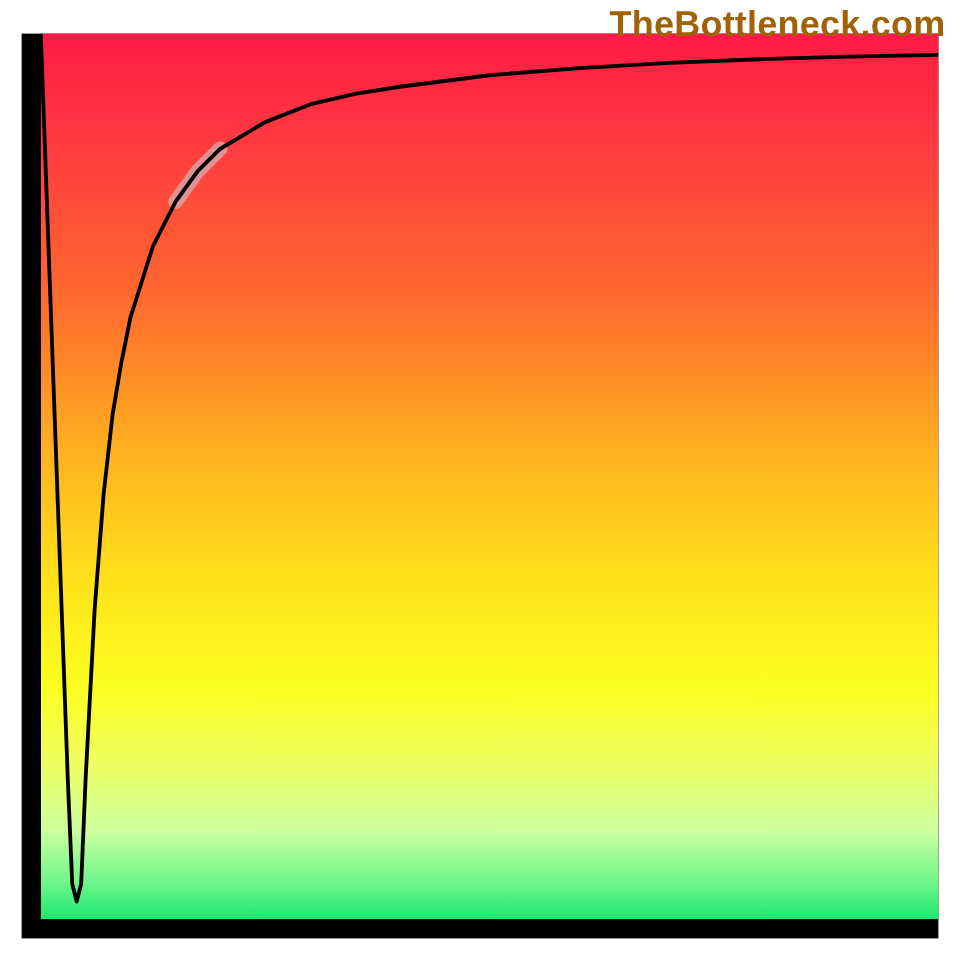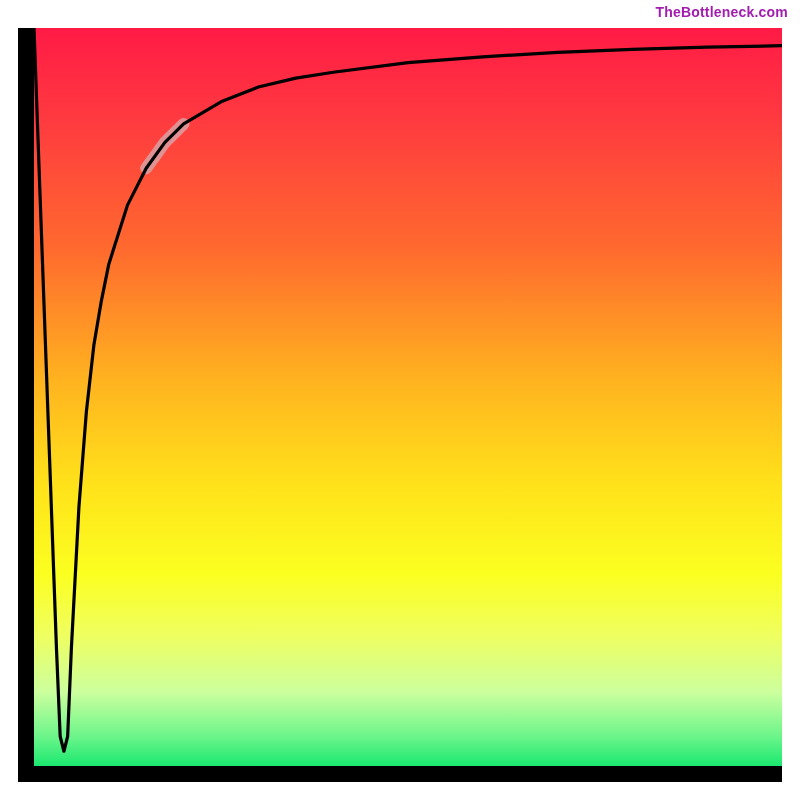--- a/index.html
+++ b/index.html
@@ -13,23 +13,23 @@
   }
   .chart-wrap {
     position: relative;
     width: 800px;
     height: 800px;
   }
   .watermark {
     position: absolute;
     top: 4px;
     right: 12px;
-    font-size: 14px;
+    font-size: 30px;
     font-weight: 600;
-    color: #a21caf;
+    color: #a16207;
     letter-spacing: 0.2px;
     z-index: 10;
     user-select: none;
   }
   .plot-frame {
     position: absolute;
     left: 18px;
     top: 28px;
     width: 764px;
     height: 754px;

